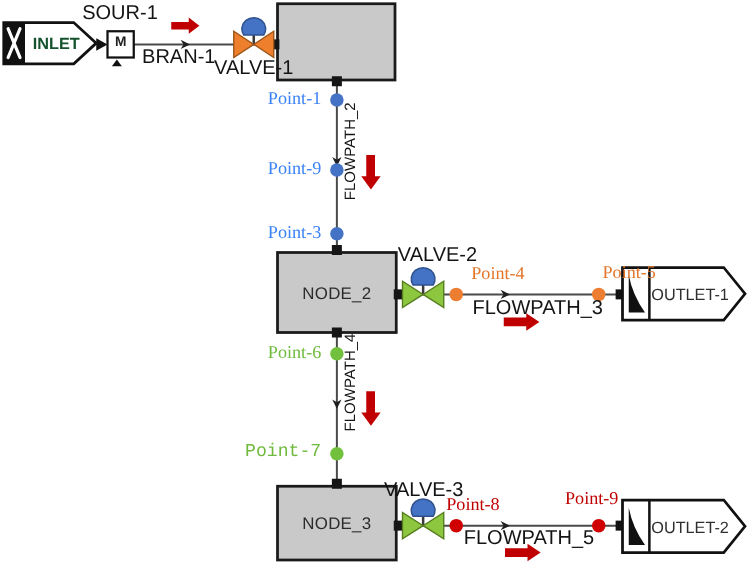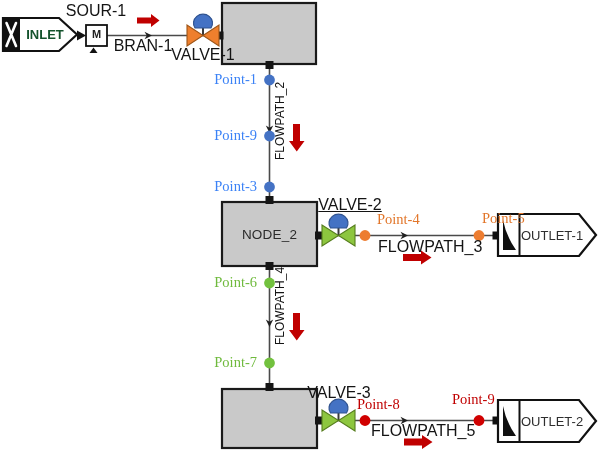--- a/index.html
+++ b/index.html
@@ -129,35 +129,36 @@
     <circle cx="479" cy="420.5" r="5.4" fill="#D00000"></circle>
   </svg>
 
   <div class="lbl" style="left:61px;top:2px;width:70px;">SOUR-1</div>
   <div class="inlet-lbl" style="left:20px;top:27px;width:50px;">INLET</div>
   <div class="m-lbl" style="left:86px;top:28px;width:21px;">M</div>
   <div class="lbl" style="left:108px;top:37px;width:70px;">BRAN-1</div>
   <div class="lbl" style="left:168px;top:46px;width:70px;">VALVE-1</div>
 
   <div class="node-lbl" style="left:222px;top:202px;width:95px;height:64px;">NODE_2</div>
+  <div class="node-lbl" style="left:222px;top:389px;width:95px;height:59px;">NODE_3</div>
 
   <div class="pt ra c-blue" style="left:194px;top:72px;width:63px;">Point-1</div>
   <div class="pt ra c-blue" style="left:194px;top:128px;width:63px;">Point-9</div>
   <div class="pt ra c-blue" style="left:194px;top:179px;width:63px;">Point-3</div>
   <div class="pt c-orange" style="left:377px;top:212px;">Point-4</div>
   <div class="pt c-orange" style="left:446px;top:211px;margin-left:36px;">Point-5</div>
   <div class="pt ra c-green" style="left:194px;top:275px;width:63px;">Point-6</div>
-  <div class="pt ra c-green" style="left:194px;top:355px;width:63px;">Point-7</div>
+  <div class="pt ra c-green" style="left:194px;top:355px;width:63px;font-family:Liberation Mono, monospace;">Point-7</div>
   <div class="pt c-red" style="left:357px;top:397px;text-align:right;">Point-8</div>
   <div class="pt c-red" style="left:452px;top:392px;">Point-9</div>
 
   <div class="vlbl" style="left:280px;top:121px;">FLOWPATH_2</div>
   <div class="lbl" style="left:378px;top:238px;width:78px;">FLOWPATH_3</div>
   <div class="vlbl" style="left:280px;top:306px;">FLOWPATH_4</div>
   <div class="lbl" style="left:371px;top:422px;width:78px;">FLOWPATH_5</div>
 
-  <div class="lbl" style="left:312px;top:196px;width:76px;text-decoration:underline;">VALVE-2</div>
+  <div class="lbl" style="left:312px;top:196px;width:76px;">VALVE-2</div>
   <div class="lbl" style="left:303px;top:384px;width:72px;">VALVE-3</div>
 
   <div class="io-lbl" style="left:521px;top:228px;width:58px;">OUTLET-1</div>
   <div class="io-lbl" style="left:521px;top:414px;width:58px;">OUTLET-2</div>
 
 </div>
 
 </body></html>

